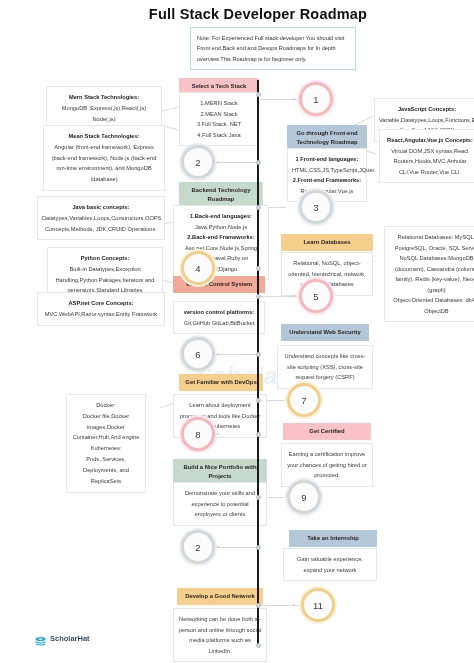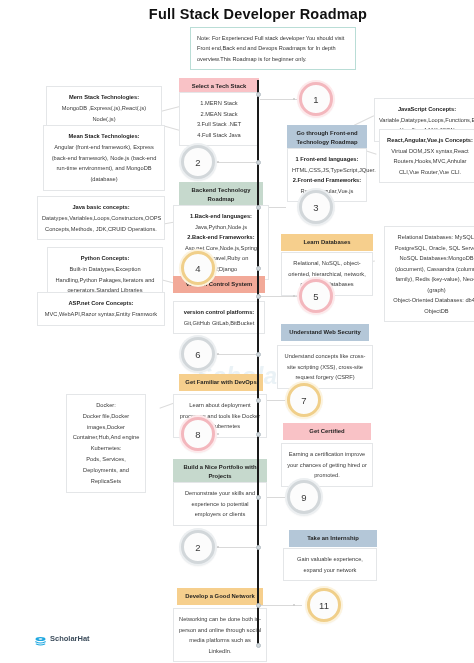--- a/index.html
+++ b/index.html
@@ -278,21 +278,21 @@
   <div class="abs box" style="top:443px; left:260px; width:92px;">Earning a certification improve your chances of getting hired or promoted.</div>
   <div class="abs circle ring-grey" style="top:480px; left:266px;">9</div>
 
   <div class="abs circle ring-grey" style="top:530px; left:160px;">2</div>
 
   <div class="abs pill pill-blue" style="top:530px; left:268px; width:88px;">Take an Internship</div>
   <div class="abs box" style="top:548px; left:262px; width:94px;">Gain valuable experience, expand your network</div>
 
   <div class="abs pill pill-amber" style="top:588px; left:156px; width:86px;">Develop a Good Network</div>
   <div class="abs box" style="top:608px; left:152px; width:94px;">Networking can be done both in-person and online through social media platforms such as LinkedIn.</div>
-  <div class="abs circle ring-amber" style="top:588px; left:286px;">11</div>
+  <div class="abs circle ring-amber" style="top:588px; left:280px;">11</div>
 
   <div class="abs footer">
     <span class="logo-mark">
       <svg width="11" height="11" viewBox="0 0 22 22">
         <ellipse cx="11" cy="6" rx="10" ry="4.2" fill="#1ea7e0"></ellipse>
         <ellipse cx="11" cy="6" rx="4" ry="1.6" fill="#ffffff"></ellipse>
         <path d="M1.3 11.5 Q11 16.5 20.7 11.5" stroke="#1ea7e0" stroke-width="2.2" fill="none" stroke-linecap="round"></path>
         <path d="M2.5 16 Q11 20 19.5 16" stroke="#1ea7e0" stroke-width="2.2" fill="none" stroke-linecap="round"></path>
       </svg>
     </span>

